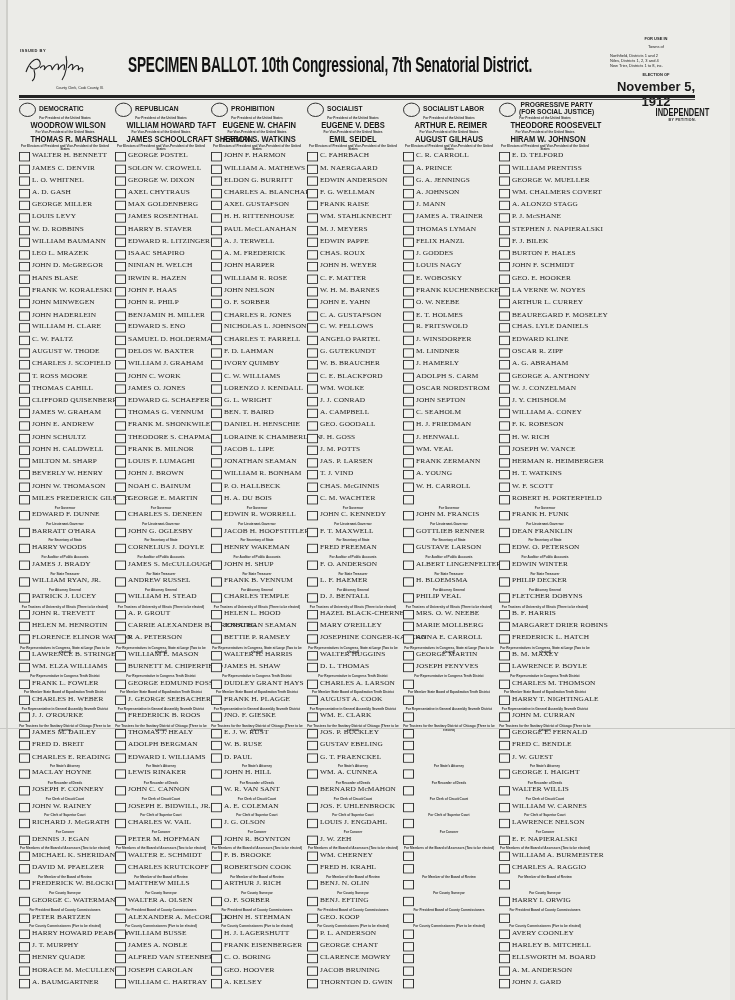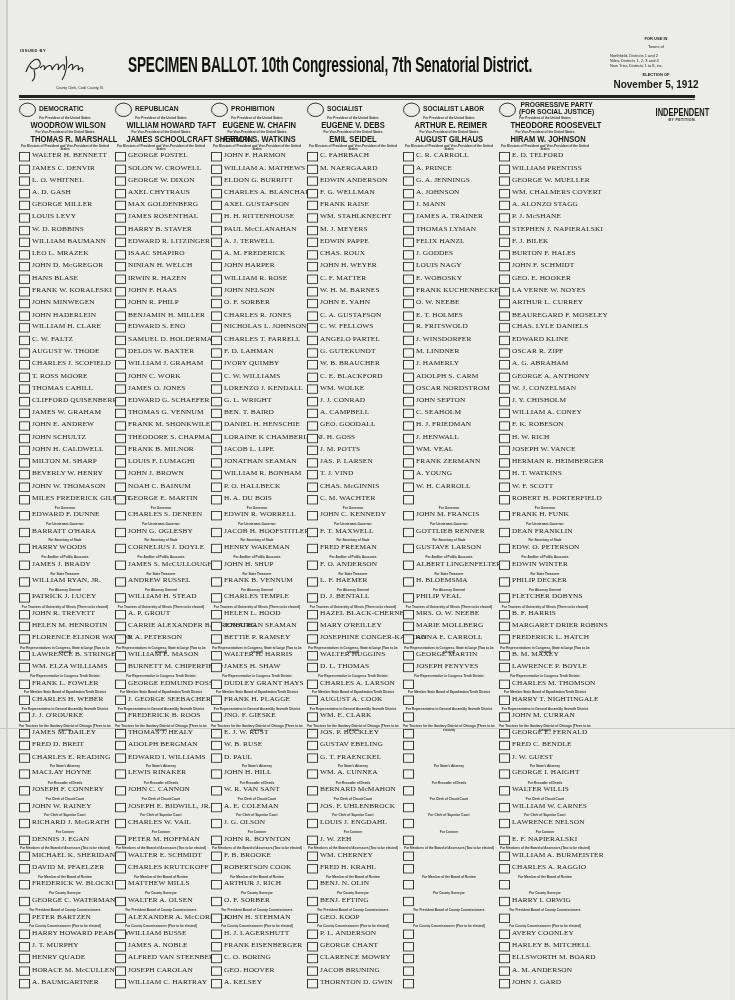--- a/index.html
+++ b/index.html
@@ -24,21 +24,21 @@
     font-family: "Liberation Sans", sans-serif; font-weight: bold;
     font-size: 22px; letter-spacing: -0.3px;
     transform: scaleX(0.62); transform-origin: left top;
     white-space: nowrap; color: #111;
   }
   .foruse { position: absolute; left: 606px; top: 36px; width: 100px; text-align: center; font-family: "Liberation Sans", sans-serif; }
   .foruse .l1 { font-size: 4px; font-weight: bold; }
   .foruse .l2 { font-size: 4px; margin-top: 3px; }
   .foruse .l3 { font-size: 4px; margin-top: 4px; line-height: 5px; text-align:left; padding-left: 4px;}
   .foruse .l4 { font-size: 4px; font-weight: bold; margin-top: 4px; }
-  .foruse .l5 { font-size: 10px; font-weight: bold; margin-top: 2px; }
+  .foruse .l5 { font-size: 13px; font-weight: bold; margin-top: 2px; }
   .rule { position: absolute; left: 19px; top: 95px; width: 676px; height: 3px; background: #222; }
   .rule2 { position: absolute; left: 19px; top: 99px; width: 676px; height: 1px; background: #555; }
 
   .cols { position: absolute; top: 101px; left: 17px; }
   .col { position: absolute; top: 0; width: 96px; }
   .colhead { height: 18px; position: relative; }
   .circle { position: absolute; left: 2px; top: 2px; width: 15px; height: 15px; border: 1.3px solid #222; border-radius: 50%; }
   .party {
     position: absolute; left: 22px; top: 3px;
     font-family: "Liberation Sans", sans-serif; font-weight: bold; font-size: 9.5px;

